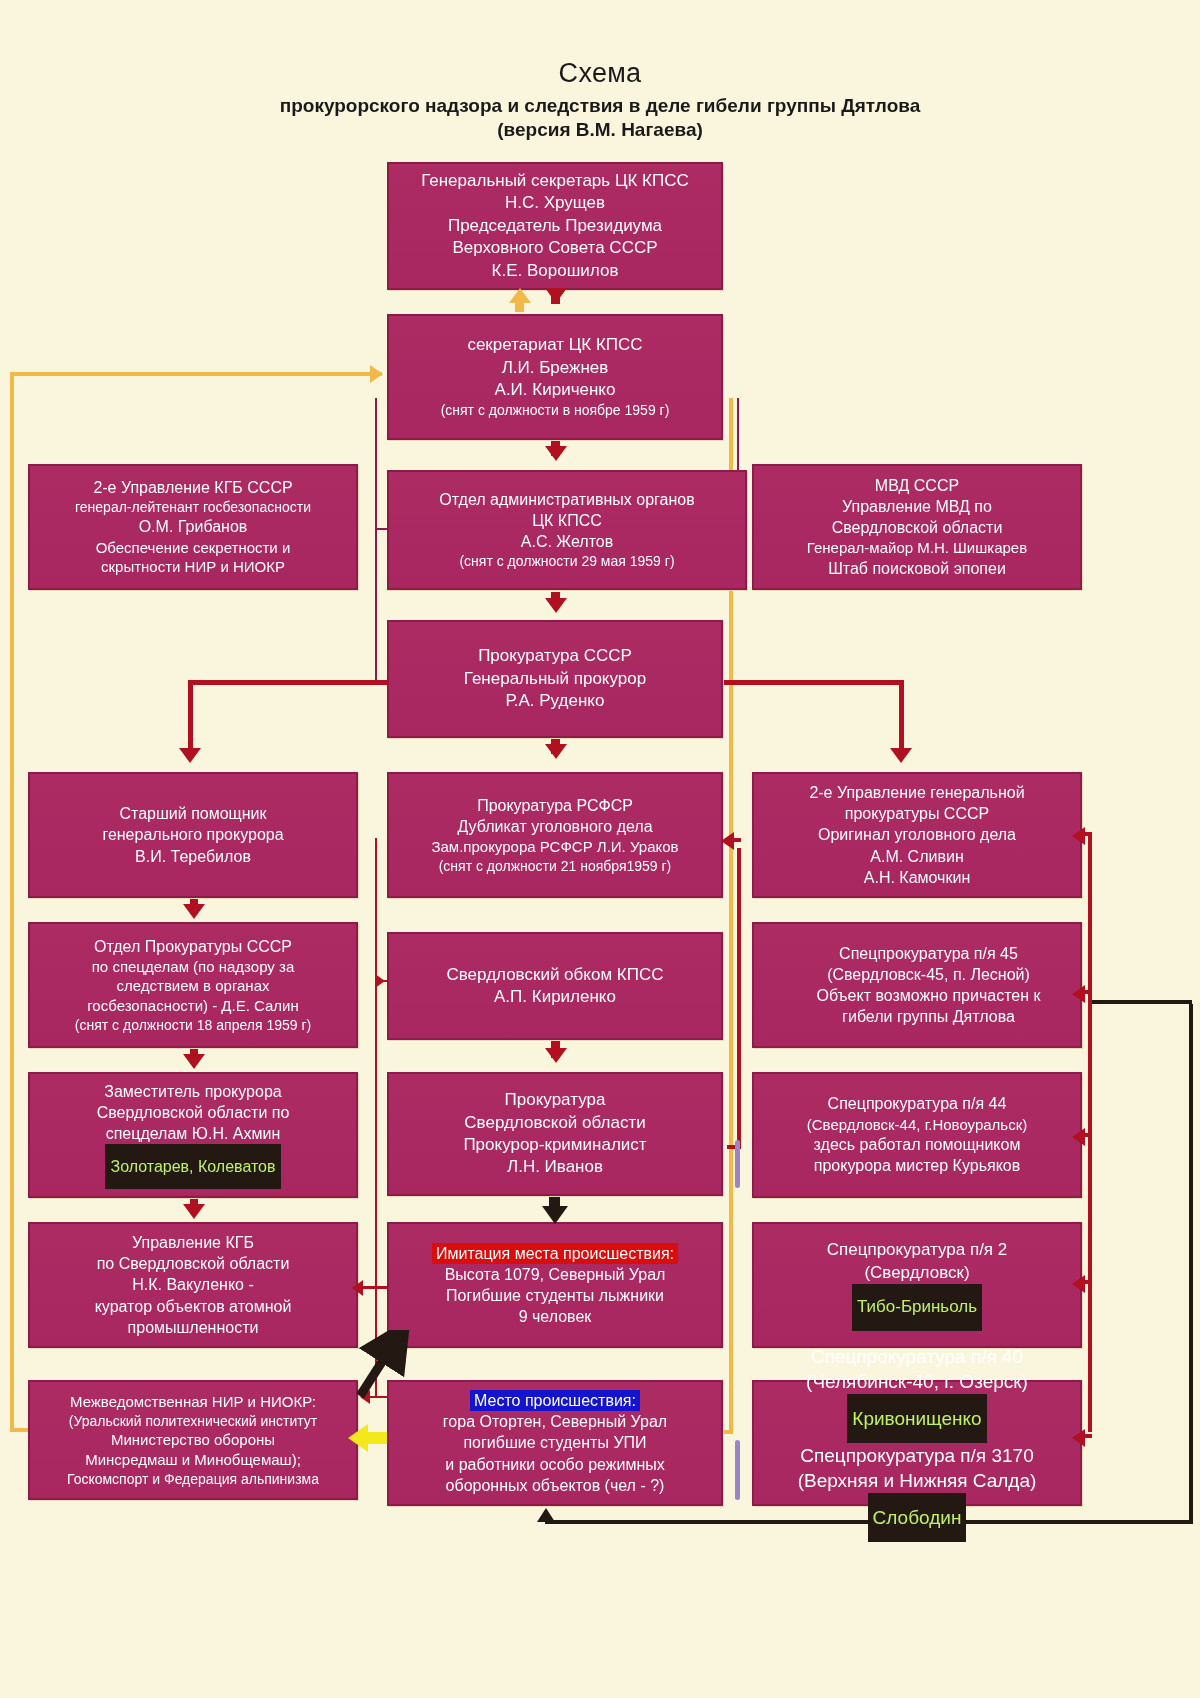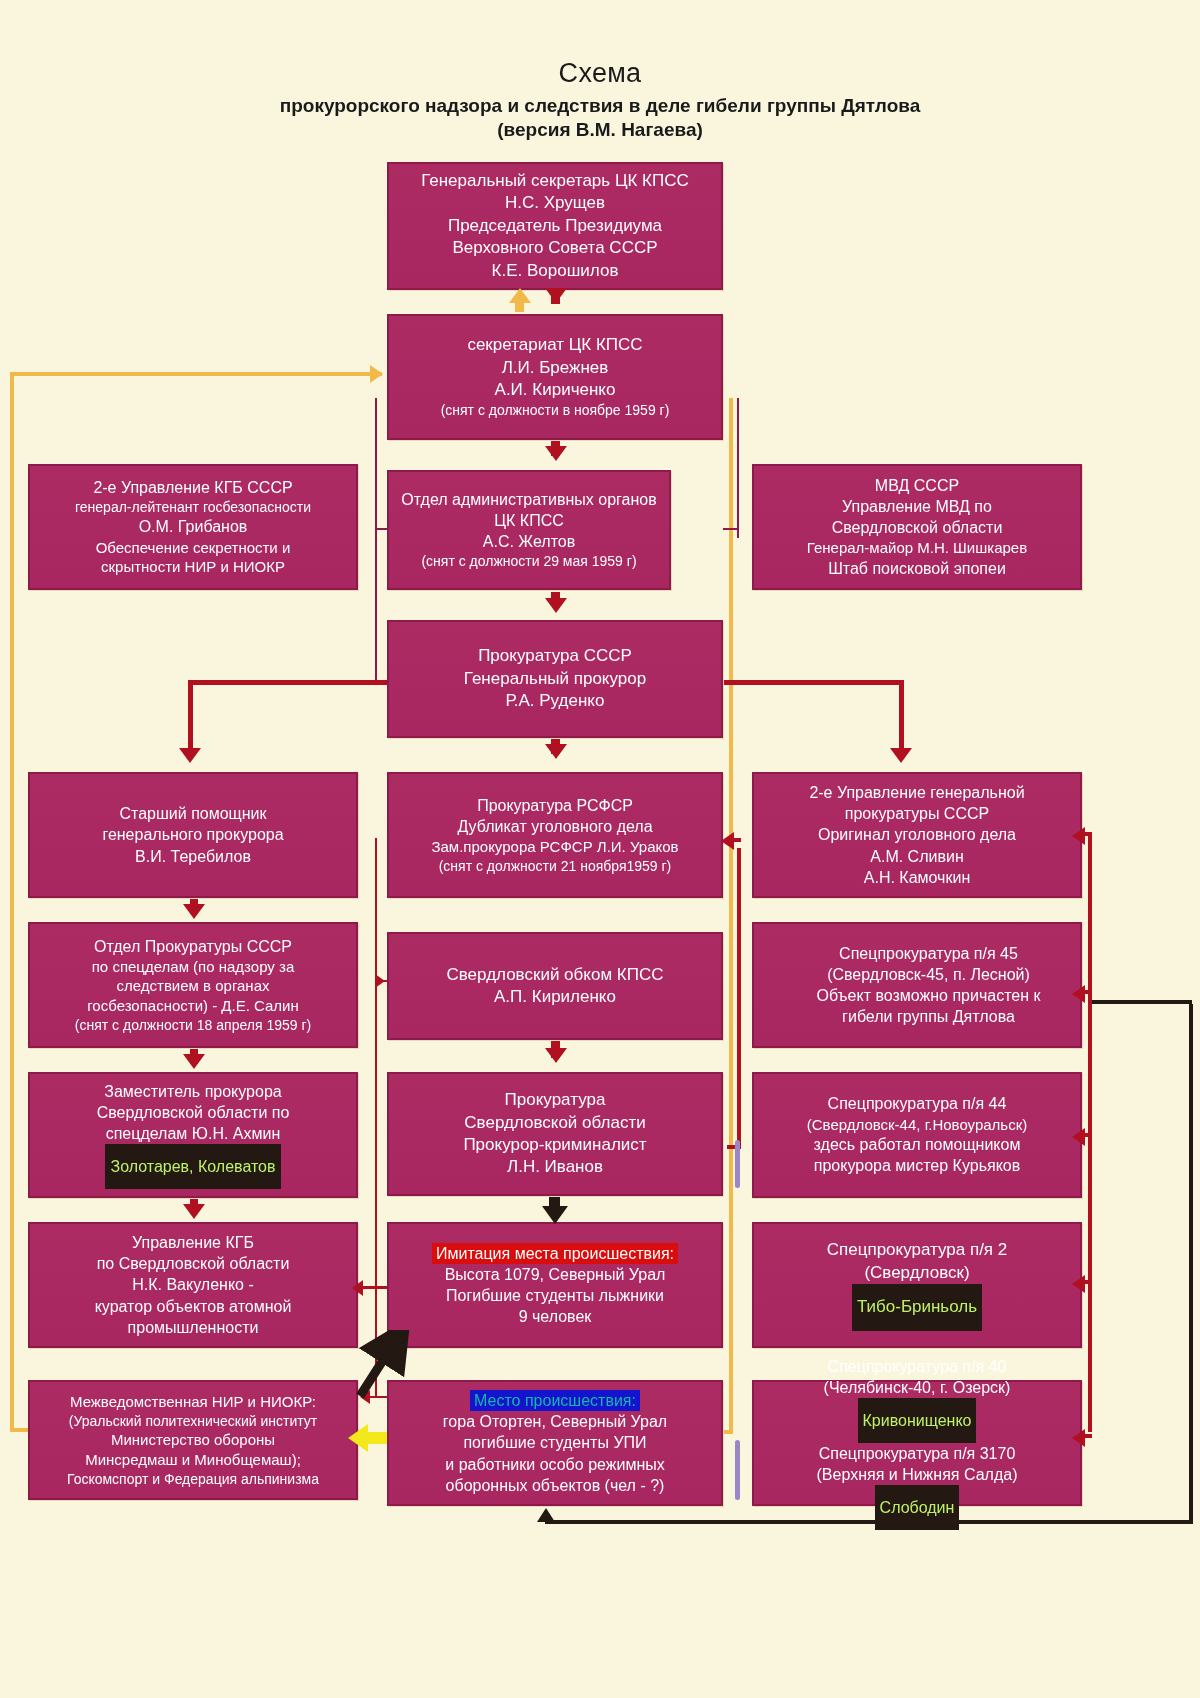--- a/index.html
+++ b/index.html
@@ -36,26 +36,26 @@
     padding:4px 8px;
     line-height:1.32;
     z-index:5;
   }
   .box .inner{width:100%;}
   .box .ln{display:block;white-space:nowrap;}
   .f17{font-size:17px;}
   .f16{font-size:16px;}
   .f15{font-size:15px;}
   .f14{font-size:14px;}
-  .f13{font-size:16px;}
+  .f13{font-size:19px;}
 
   
   .hl-black{background:#231812;color:#bef264;padding:12px 5px;display:inline-block;}
   .hl-red{background:#d90d0d;color:#ffffff;padding:0 4px;display:inline-block;}
-  .hl-blue{background:#1414cf;color:#14b8a6;padding:0 4px;display:inline-block;}
+  .hl-blue{background:#1414cf;color:#ffffff;padding:0 4px;display:inline-block;}
 
   
   .ln-v,.ln-h{position:absolute;z-index:2;}
   .red{background:#b01020;}
   .darkred{background:#8d1a4a;}
   .orange{background:#f0b94a;}
   .black{background:#231812;}
   .purple{background:#9a86c4;}
   .yellow{background:#f2e81c;}
 
@@ -205,21 +205,21 @@
   <div class="box f15" style="left:28px;top:464px;width:330px;height:126px;">
     <div class="inner">
       <span class="ln f16">2-е Управление КГБ СССР</span>
       <span class="ln f14">генерал-лейтенант госбезопасности</span>
       <span class="ln f16">О.М. Грибанов</span>
       <span class="ln f15">Обеспечение секретности и</span>
       <span class="ln f15">скрытности НИР и НИОКР</span>
     </div>
   </div>
 
-  <div class="box f16" style="left:387px;top:470px;width:284px;height:120px;">
+  <div class="box f16" style="left:387px;top:470px;width:360px;height:120px;">
     <div class="inner">
       <span class="ln">Отдел административных органов</span>
       <span class="ln">ЦК КПСС</span>
       <span class="ln">А.С. Желтов</span>
       <span class="ln f14">(снят с должности 29 мая 1959 г)</span>
     </div>
   </div>
 
   <div class="box f16" style="left:752px;top:464px;width:330px;height:126px;">
     <div class="inner">

